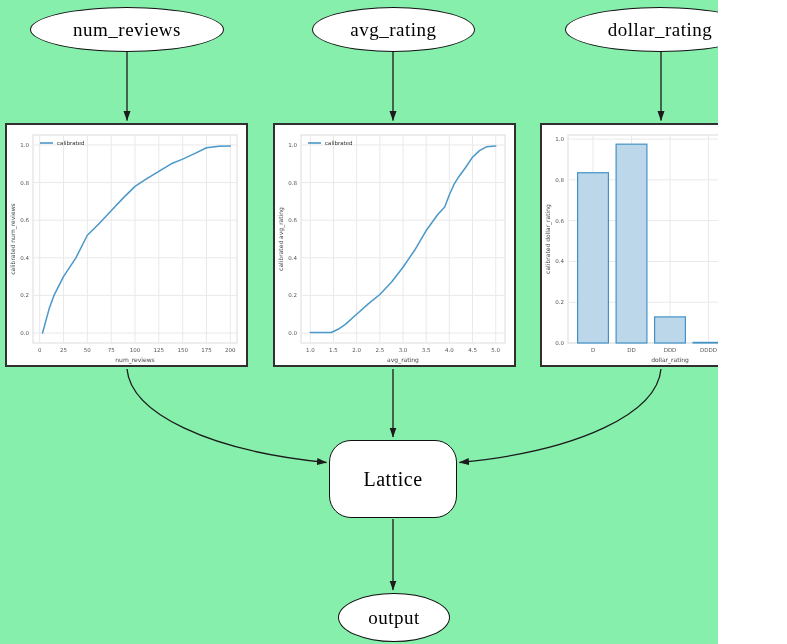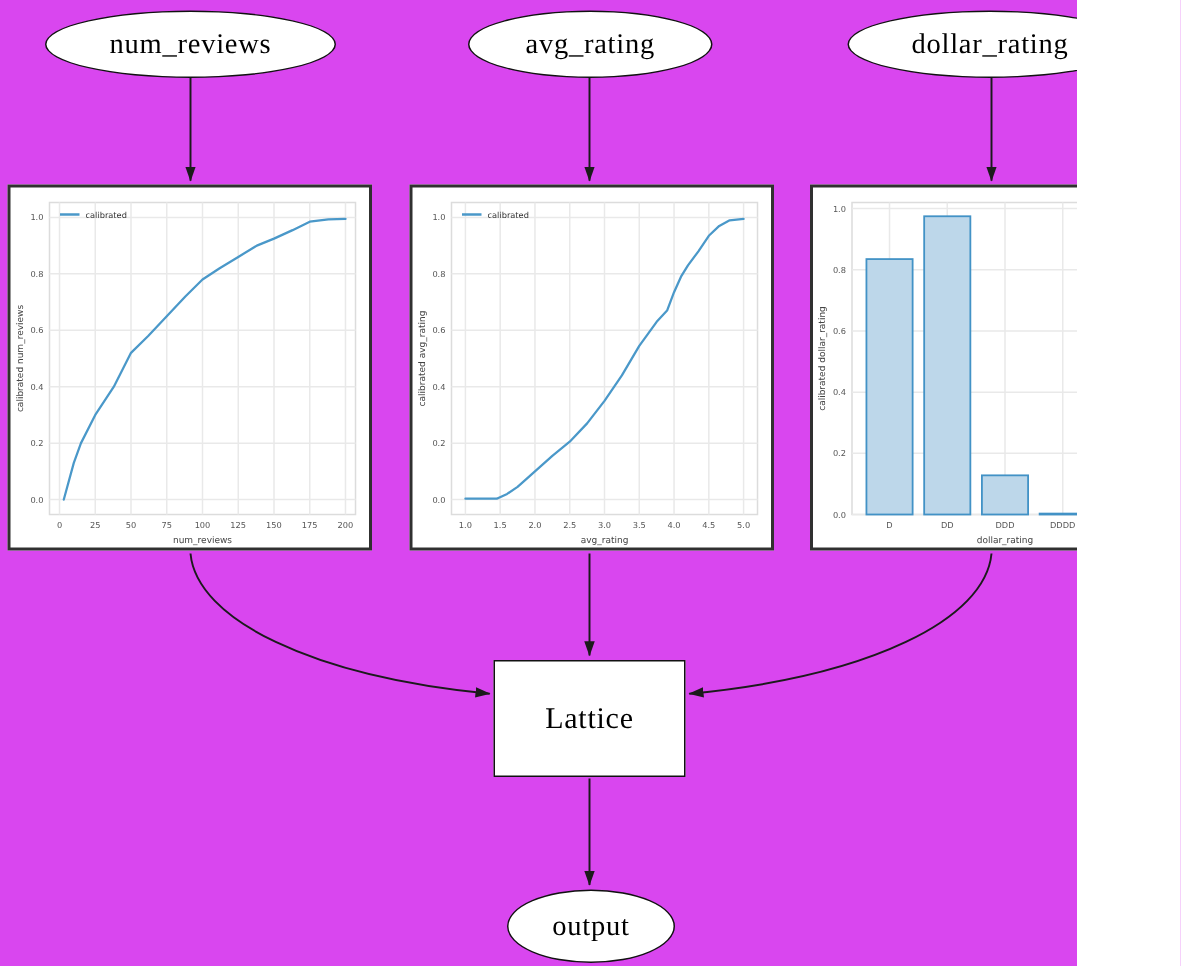--- a/index.html
+++ b/index.html
@@ -1,17 +1,17 @@
 <!DOCTYPE html>
 <html><head>
 <meta charset="utf-8">
 <style>
   html,body{margin:0;padding:0;background:#ffffff;}
   .canvas{
-    position:relative;width:718px;height:644px;background:#d946ef;overflow:hidden;
+    position:relative;width:718px;height:644px;background:#86efac;overflow:hidden;
     font-family:"Liberation Serif","DejaVu Serif",serif;
   }
   .edges{position:absolute;left:0;top:0;z-index:1;}
   .node{position:absolute;z-index:2;background:#ffffff;display:flex;align-items:center;justify-content:center;box-sizing:border-box;}
   .ellipse{border:1.5px solid #111111;border-radius:50%;}
   .rectnode{border:1.5px solid #111111;}
   .nlabel{font-size:19px;color:#000000;white-space:nowrap;letter-spacing:0.5px;}
   .lattice-label{font-size:20px;}
   .plotbox{
     position:absolute;z-index:2;width:243px;height:244px;background:#ffffff;
@@ -162,21 +162,21 @@
         <text x="51.01886792452831" y="227" font-size="5.5" fill="#555555" text-anchor="middle">D</text>
         <text x="89.50943396226415" y="227" font-size="5.5" fill="#555555" text-anchor="middle">DD</text>
         <text x="128" y="227" font-size="5.5" fill="#555555" text-anchor="middle">DDD</text>
         <text x="166.49056603773585" y="227" font-size="5.5" fill="#555555" text-anchor="middle">DDDD</text>
         <text x="204.98113207547172" y="227" font-size="5.5" fill="#555555" text-anchor="middle">missing</text>
         <text x="128" y="237" font-size="6" fill="#444444" text-anchor="middle">dollar_rating</text>
         <text x="8" y="114" font-size="6" fill="#444444" text-anchor="middle" transform="rotate(-90 8 114)">calibrated dollar_rating</text>
       </svg>
     </div>
 
-  <div class="node rectnode" style="left:329px;top:440px;width:128px;height:78px;">
+  <div class="node rectnode" style="left:329px;top:440px;width:128px;height:78px;border-radius:22px;">
     <span class="nlabel lattice-label">Lattice</span>
   </div>
 
   <div class="node ellipse" style="left:338px;top:593px;width:112px;height:49px;text-align:center;">
     <span class="nlabel">output</span>
   </div>
 
 </div>
 
 </body></html>

